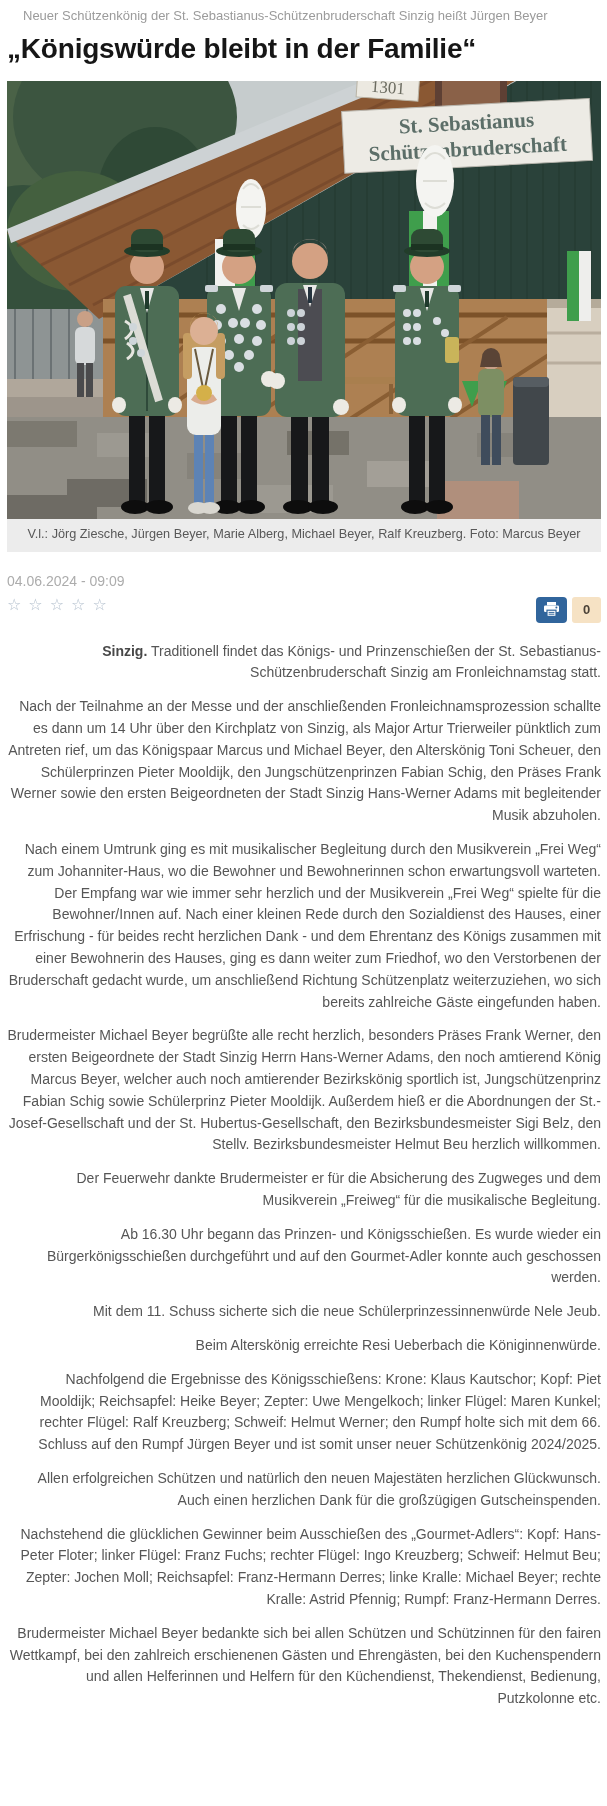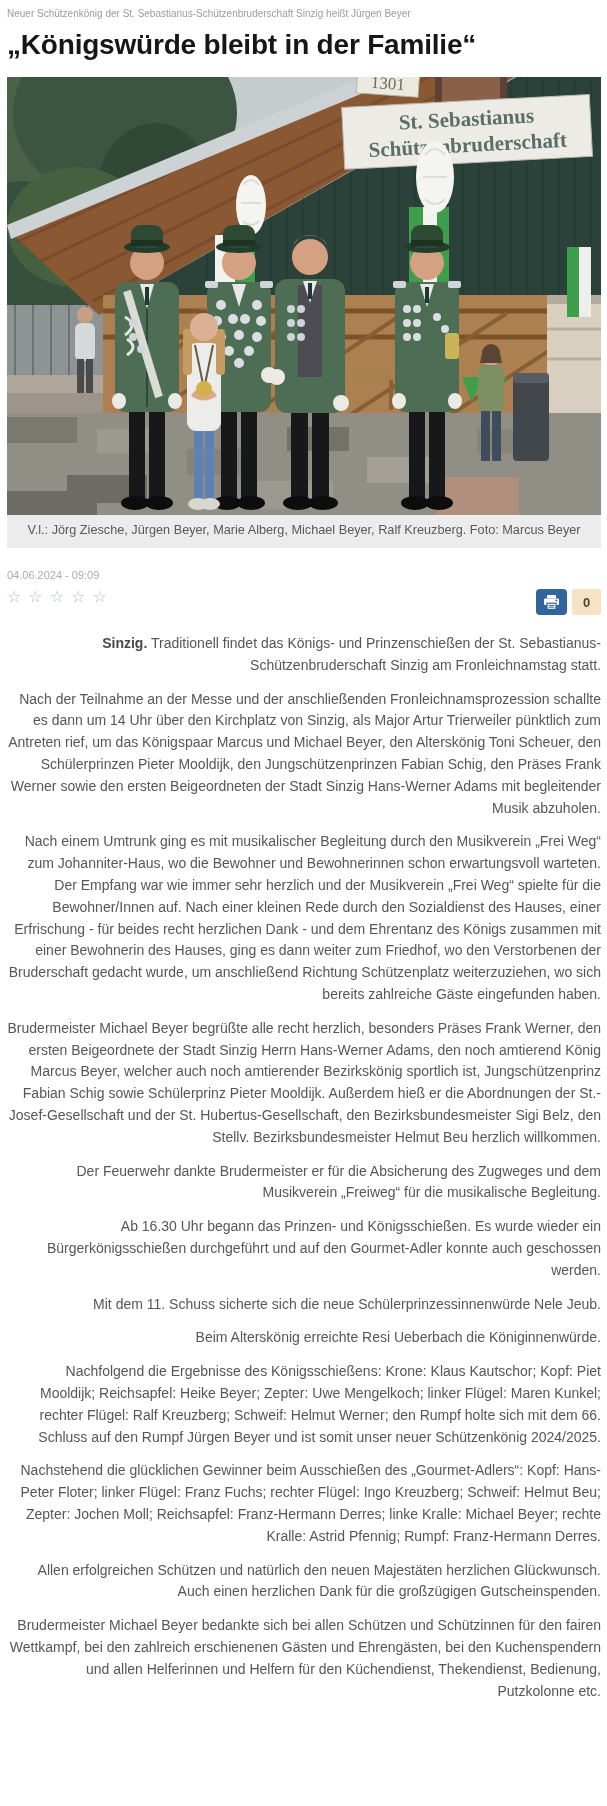--- a/index.html
+++ b/index.html
@@ -1,23 +1,23 @@
 <!DOCTYPE html>
 <html lang="de"><head>
 <meta charset="utf-8">
 <style>
   html,body{margin:0;padding:0;background:#fff;}
   body{width:607px;font-family:"Liberation Sans","DejaVu Sans",sans-serif;-webkit-font-smoothing:antialiased;}
   .container{padding:4px 6px 20px 7px;}
-  .kicker{font-size:10px;color:#9b9b9b;margin:4px 0 9px;line-height:1.2;}
+  .kicker{font-size:13px;color:#9b9b9b;margin:4px 16px 9px;line-height:1.2;}
   h1.headline{font-size:28px;font-weight:700;color:#161616;margin:0 0 16px;letter-spacing:-.2px;line-height:1.15;}
   figure.photo-figure{margin:0 0 21px;width:594px;}
   .photo-svg{display:block;width:594px;height:438px;background:#c6cccd;}
   figcaption.photo-caption{background:#ececec;color:#585858;font-size:12.7px;text-align:center;padding:8px 6px 9px;line-height:1.25;}
-  .meta-date{font-size:11px;color:#acacac;margin:0 0 8px;}
+  .meta-date{font-size:14px;color:#acacac;margin:0 0 8px;}
   .meta-row{display:flex;justify-content:space-between;align-items:flex-start;margin:0 0 18px;}
   .stars{color:#b6c2cf;font-size:16px;letter-spacing:7px;line-height:1;user-select:none;}
   .stars .star{cursor:pointer;}
   .actions{display:flex;gap:5px;align-items:center;}
   .print-btn{width:31px;height:26px;border:none;border-radius:4px;background:#31659c;display:flex;align-items:center;justify-content:center;cursor:pointer;padding:0;}
   .count-badge{min-width:29px;height:26px;background:#f6e2c4;border-radius:3px;display:flex;align-items:center;justify-content:center;font-size:13px;font-weight:bold;color:#4c4338;cursor:pointer;}
   .article{font-size:14px;line-height:21.8px;color:#565656;}
   .article p{margin:0 0 12px;text-align:right;}
   .article strong{color:#484848;}
 </style>
@@ -293,18 +293,18 @@
   <div class="article">
     <p><strong>Sinzig.</strong><span> Traditionell findet das Königs- und Prinzenschießen der St. Sebastianus-Schützenbruderschaft Sinzig am Fronleichnamstag statt.</span></p>
   <p>Nach der Teilnahme an der Messe und der anschließenden Fronleichnamsprozession schallte es dann um 14 Uhr über den Kirchplatz von Sinzig, als Major Artur Trierweiler pünktlich zum Antreten rief, um das Königspaar Marcus und Michael Beyer, den Alterskönig Toni Scheuer, den Schülerprinzen Pieter Mooldijk, den Jungschützenprinzen Fabian Schig, den Präses Frank Werner sowie den ersten Beigeordneten der Stadt Sinzig Hans-Werner Adams mit begleitender Musik abzuholen.</p>
       <p>Nach einem Umtrunk ging es mit musikalischer Begleitung durch den Musikverein „Frei Weg“ zum Johanniter-Haus, wo die Bewohner und Bewohnerinnen schon erwartungsvoll warteten. Der Empfang war wie immer sehr herzlich und der Musikverein „Frei Weg“ spielte für die Bewohner/Innen auf. Nach einer kleinen Rede durch den Sozialdienst des Hauses, einer Erfrischung - für beides recht herzlichen Dank - und dem Ehrentanz des Königs zusammen mit einer Bewohnerin des Hauses, ging es dann weiter zum Friedhof, wo den Verstorbenen der Bruderschaft gedacht wurde, um anschließend Richtung Schützenplatz weiterzuziehen, wo sich bereits zahlreiche Gäste eingefunden haben.</p>
       <p>Brudermeister Michael Beyer begrüßte alle recht herzlich, besonders Präses Frank Werner, den ersten Beigeordnete der Stadt Sinzig Herrn Hans-Werner Adams, den noch amtierend König Marcus Beyer, welcher auch noch amtierender Bezirkskönig sportlich ist, Jungschützenprinz Fabian Schig sowie Schülerprinz Pieter Mooldijk. Außerdem hieß er die Abordnungen der St.-Josef-Gesellschaft und der St. Hubertus-Gesellschaft, den Bezirksbundesmeister Sigi Belz, den Stellv. Bezirksbundesmeister Helmut Beu herzlich willkommen.</p>
       <p>Der Feuerwehr dankte Brudermeister er für die Absicherung des Zugweges und dem Musikverein „Freiweg“ für die musikalische Begleitung.</p>
       <p>Ab 16.30 Uhr begann das Prinzen- und Königsschießen. Es wurde wieder ein Bürgerkönigsschießen durchgeführt und auf den Gourmet-Adler konnte auch geschossen werden.</p>
       <p>Mit dem 11. Schuss sicherte sich die neue Schülerprinzessinnenwürde Nele Jeub.</p>
       <p>Beim Alterskönig erreichte Resi Ueberbach die Königinnenwürde.</p>
       <p>Nachfolgend die Ergebnisse des Königsschießens: Krone: Klaus Kautschor; Kopf: Piet Mooldijk; Reichsapfel: Heike Beyer; Zepter: Uwe Mengelkoch; linker Flügel: Maren Kunkel; rechter Flügel: Ralf Kreuzberg; Schweif: Helmut Werner; den Rumpf holte sich mit dem 66. Schluss auf den Rumpf Jürgen Beyer und ist somit unser neuer Schützenkönig 2024/2025.</p>
+      <p>Allen erfolgreichen Schützen und natürlich den neuen Majestäten herzlichen Glückwunsch. Auch einen herzlichen Dank für die großzügigen Gutscheinspenden.</p>
       <p>Nachstehend die glücklichen Gewinner beim Ausschießen des „Gourmet-Adlers“: Kopf: Hans-Peter Floter; linker Flügel: Franz Fuchs; rechter Flügel: Ingo Kreuzberg; Schweif: Helmut Beu; Zepter: Jochen Moll; Reichsapfel: Franz-Hermann Derres; linke Kralle: Michael Beyer; rechte Kralle: Astrid Pfennig; Rumpf: Franz-Hermann Derres.</p>
-      <p>Allen erfolgreichen Schützen und natürlich den neuen Majestäten herzlichen Glückwunsch. Auch einen herzlichen Dank für die großzügigen Gutscheinspenden.</p>
       <p>Brudermeister Michael Beyer bedankte sich bei allen Schützen und Schützinnen für den fairen Wettkampf, bei den zahlreich erschienenen Gästen und Ehrengästen, bei den Kuchenspendern und allen Helferinnen und Helfern für den Küchendienst, Thekendienst, Bedienung, Putzkolonne etc.</p>
     </div>
 
 </div>
 
 </body></html>

